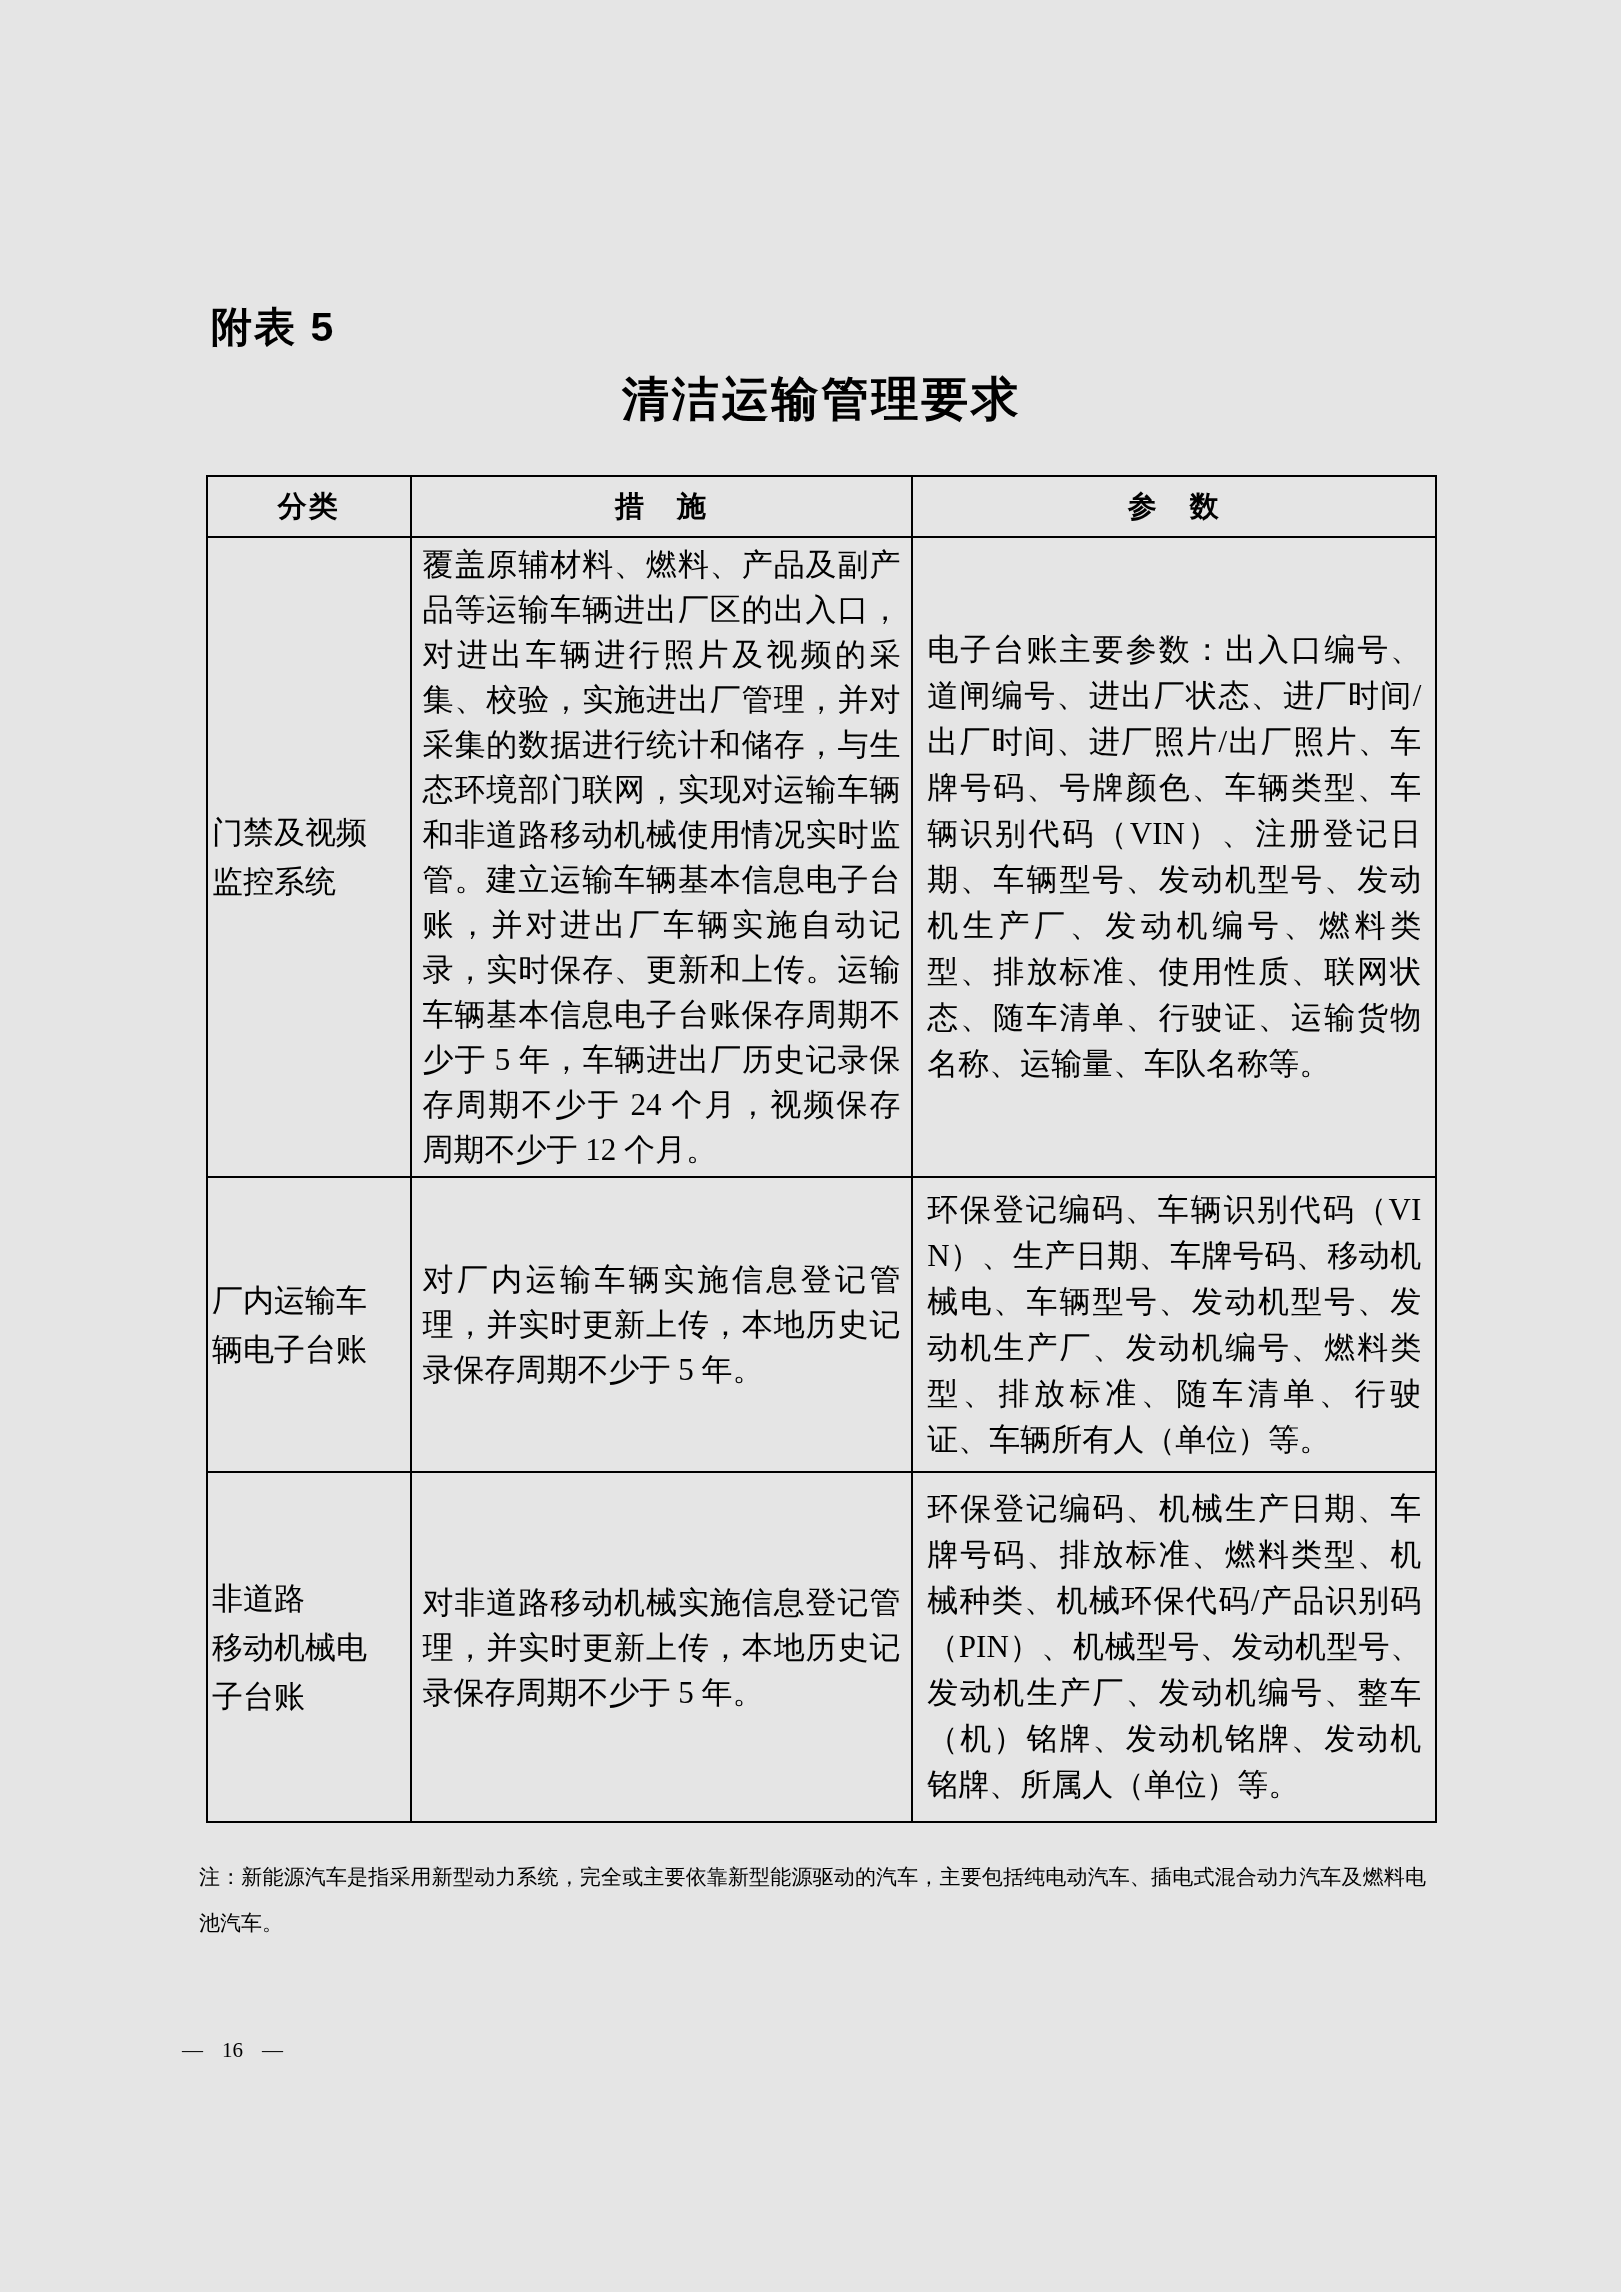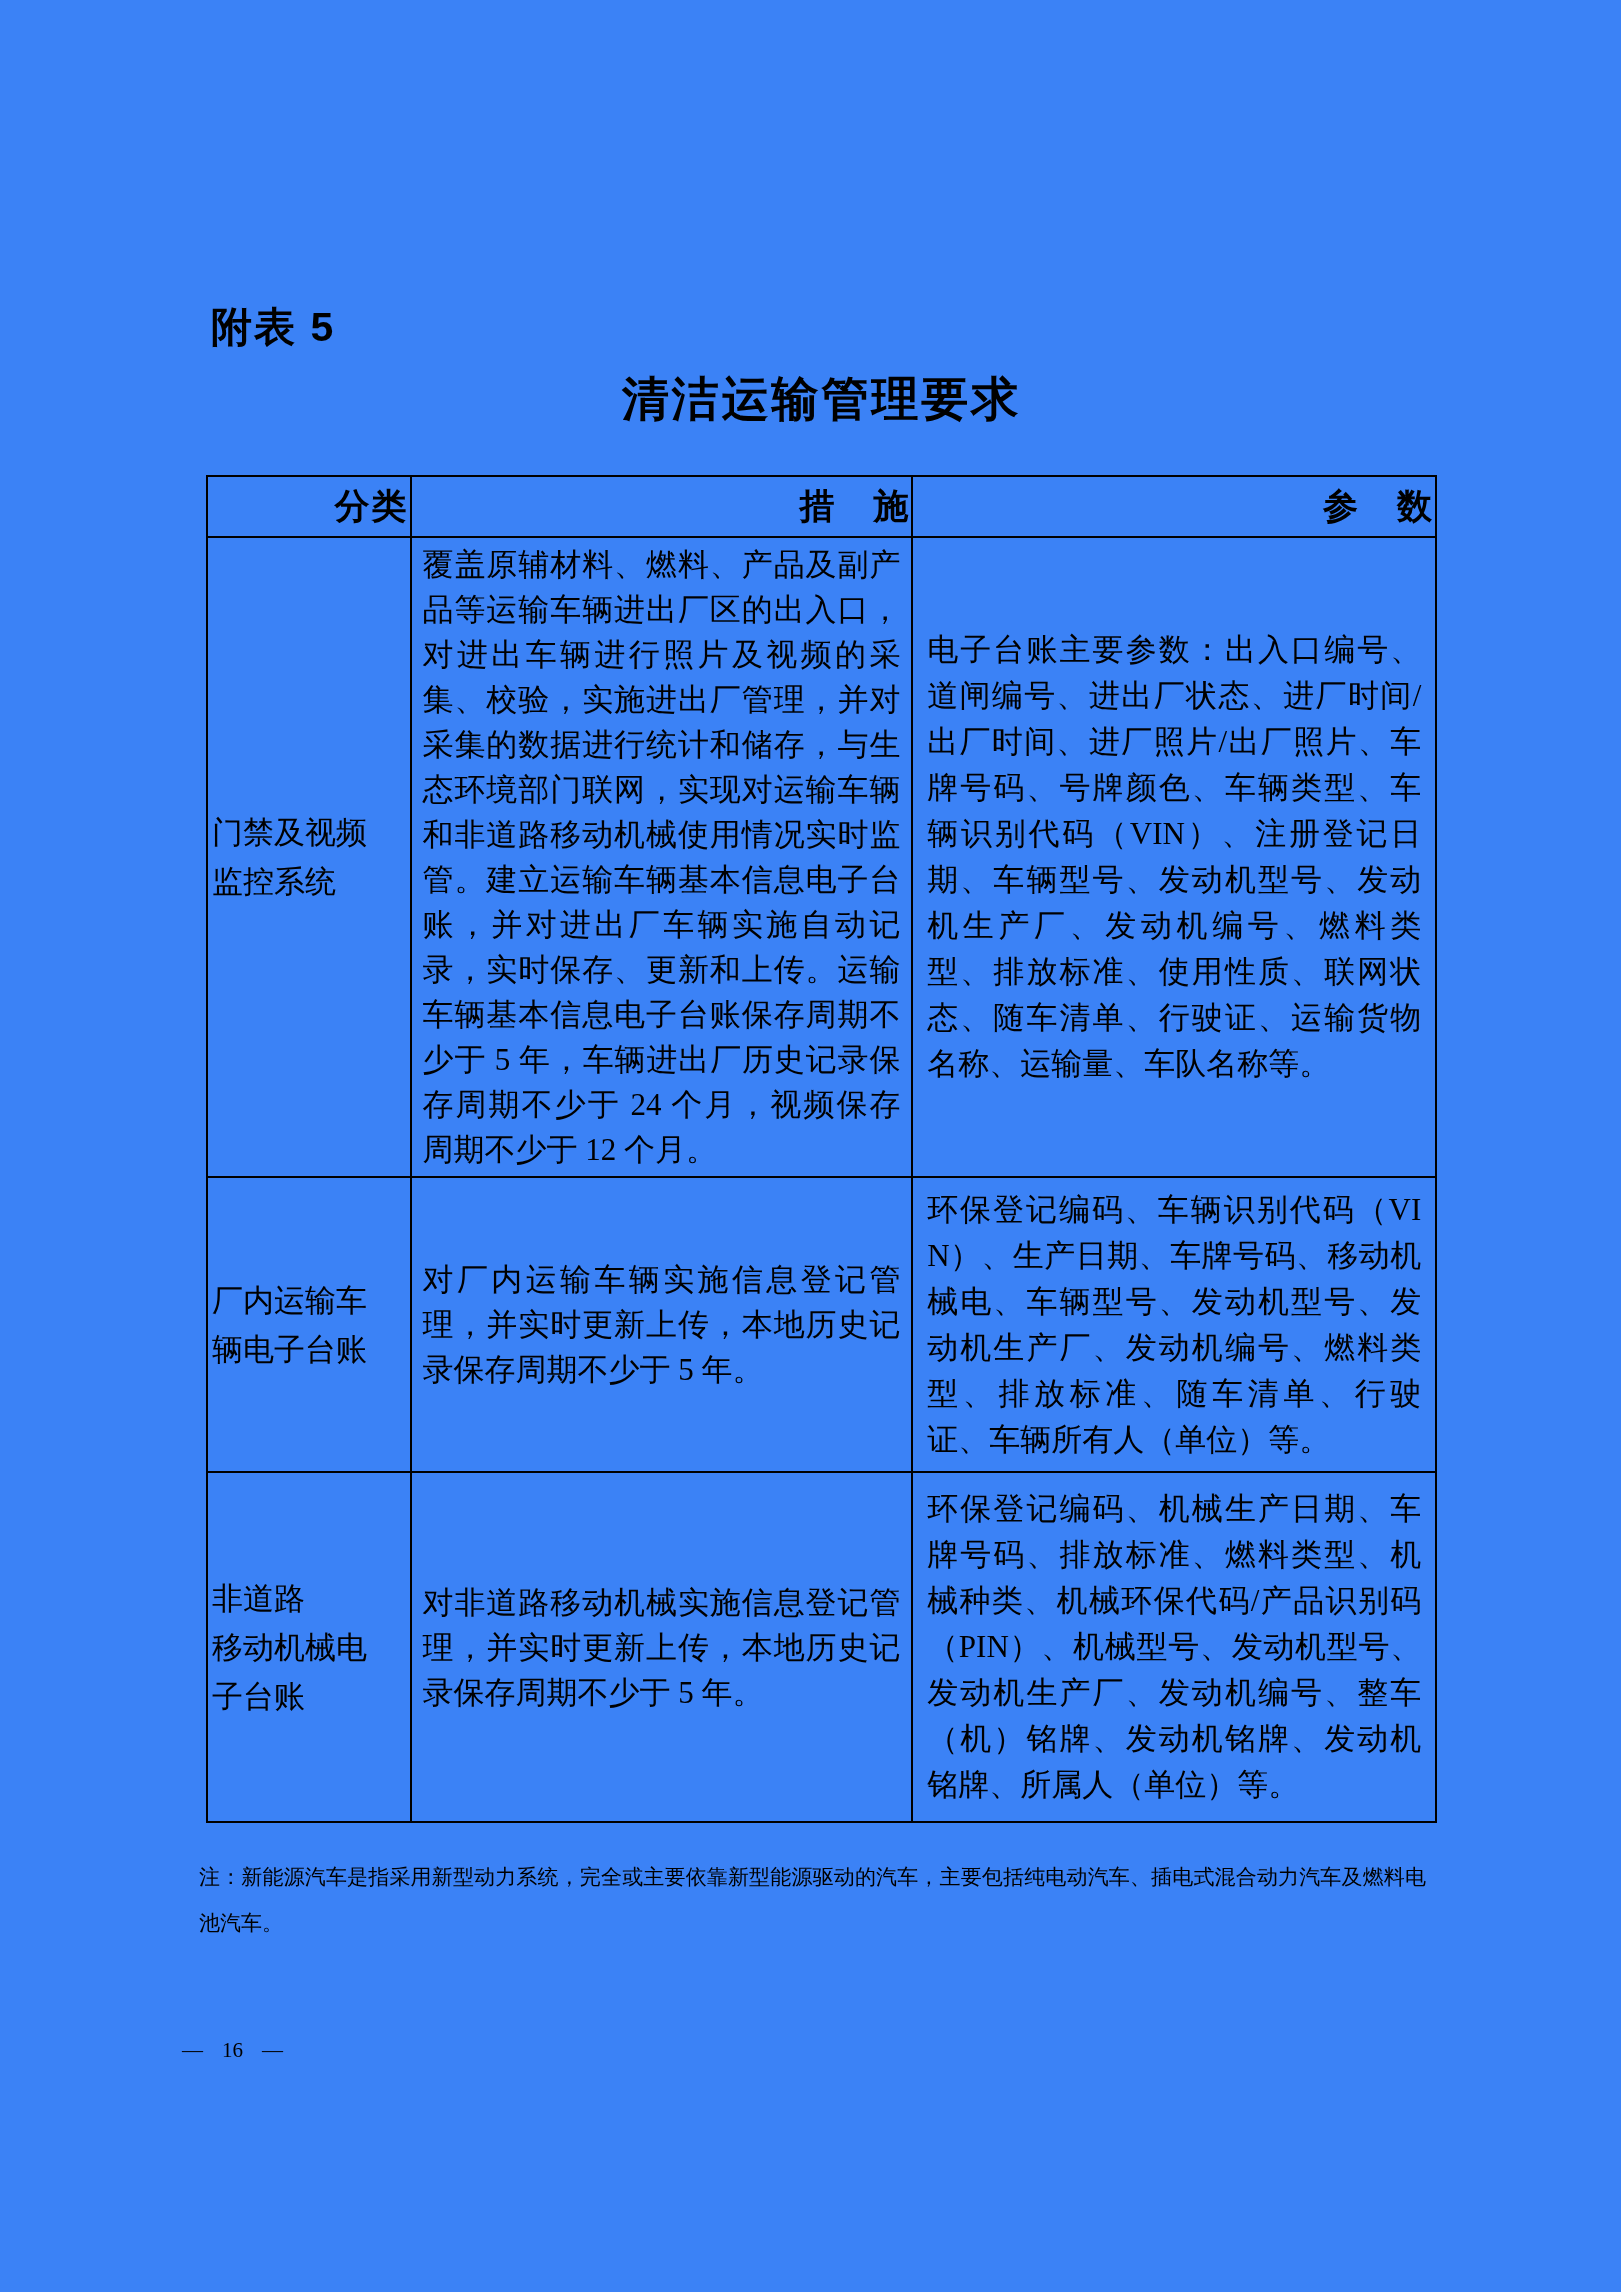--- a/index.html
+++ b/index.html
@@ -4,21 +4,21 @@
 <style>
   html, body {
     margin: 0;
     padding: 0;
     background: #ffffff;
   }
   .page {
     position: relative;
     width: 1621px;
     height: 2293px;
-    background: #3b82f6;
+    background: #e5e5e5;
     color: #000000;
     overflow: hidden;
     font-family: "Liberation Serif", serif;
   }
   .appendix-label {
     position: absolute;
     left: 211px;
     top: 302px;
     font-family: "Liberation Sans", sans-serif;
     font-weight: 600;
@@ -50,22 +50,22 @@
   }
   .req-table th, .req-table td {
     border: 2px solid #000;
     vertical-align: middle;
     font-size: 31px;
   }
   .req-table thead th {
     height: 57px;
     font-family: "Liberation Sans", sans-serif;
     font-weight: 600;
-    font-size: 35px;
-    text-align: right;
+    font-size: 29px;
+    text-align: center;
     border-bottom: 2.9px solid #000;
     letter-spacing: 2px;
   }
   .req-table td.cell-category {
     text-align: left;
     white-space: pre-line;
     line-height: 49px;
     padding: 0 3.9px;
   }
   .req-table td.cell-measures {

